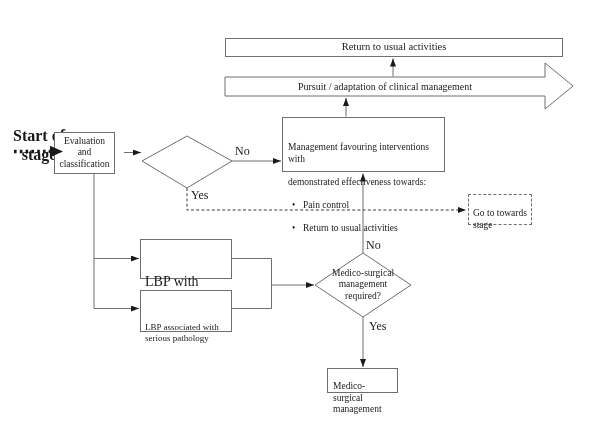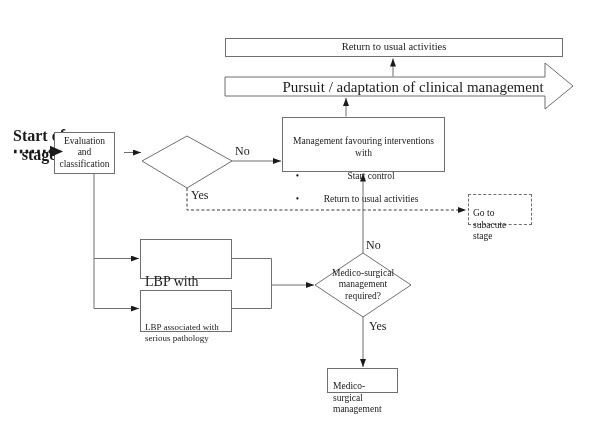--- a/index.html
+++ b/index.html
@@ -31,46 +31,47 @@
 
   <svg width="600" height="424">
 
     <polygon points="225,77 545,77 545,63 573,86 545,109 545,96 225,96" fill="#ffffff" stroke="#6f6f6f" stroke-width="1"></polygon>
   </svg>
 
   <div class="box centered" style="left:225px;top:38px;width:338px;height:19px;font-size:10.5px;">
     <span>Return to usual activities</span>
   </div>
 
-  <div class="freelabel centered" style="left:225px;top:77px;width:320px;height:19px;display:flex;align-items:center;justify-content:center;font-size:15px;padding-left:28px;">Pursuit / adaptation of clinical management</div>
+  <div class="freelabel centered" style="left:225px;top:77px;width:320px;height:19px;display:flex;align-items:center;justify-content:center;font-size:10px;">Pursuit / adaptation of clinical management</div>
 
   <div class="freelabel centered bold" style="left:13px;top:126px;width:52px;font-size:16px;">Start of
 stage</div>
 
   <div class="box centered" style="left:54px;top:132px;width:61px;height:42px;">
     <span>Evaluation
 and
 classification</span>
   </div>
 
 
-  <div class="box" style="left:282px;top:117px;width:163px;height:55px;padding:7px 5px;text-align:center;">
+  <div class="box" style="left:282px;top:117px;width:163px;height:55px;padding:13px 5px;">
     <div class="mgmt-line">Management favouring interventions with</div>
+    <div class="mgmt-line">demonstrated effectiveness towards:</div>
     <div class="bullet-row">
       <span class="bullet-glyph">•</span>
-      <span class="bullet-text">Start control</span>
+      <span class="bullet-text">Pain control</span>
     </div>
     <div class="bullet-row">
       <span class="bullet-glyph">•</span>
       <span class="bullet-text">Return to usual activities</span>
     </div>
   </div>
 
   <div class="box dashed" style="left:468px;top:194px;width:64px;height:31px;padding:2px 4px;">
-    <span>Go to subacute
+    <span>Go to towards
 stage</span>
   </div>
 
   <div class="box" style="left:140px;top:239px;width:92px;height:40px;padding:17px 4px;font-size:14px;">
     <span>LBP with neurological
 involvement</span>
   </div>
 
   <div class="box" style="left:140px;top:290px;width:92px;height:40px;padding:20px 4px;font-size:9px;">
     <span>LBP associated with

